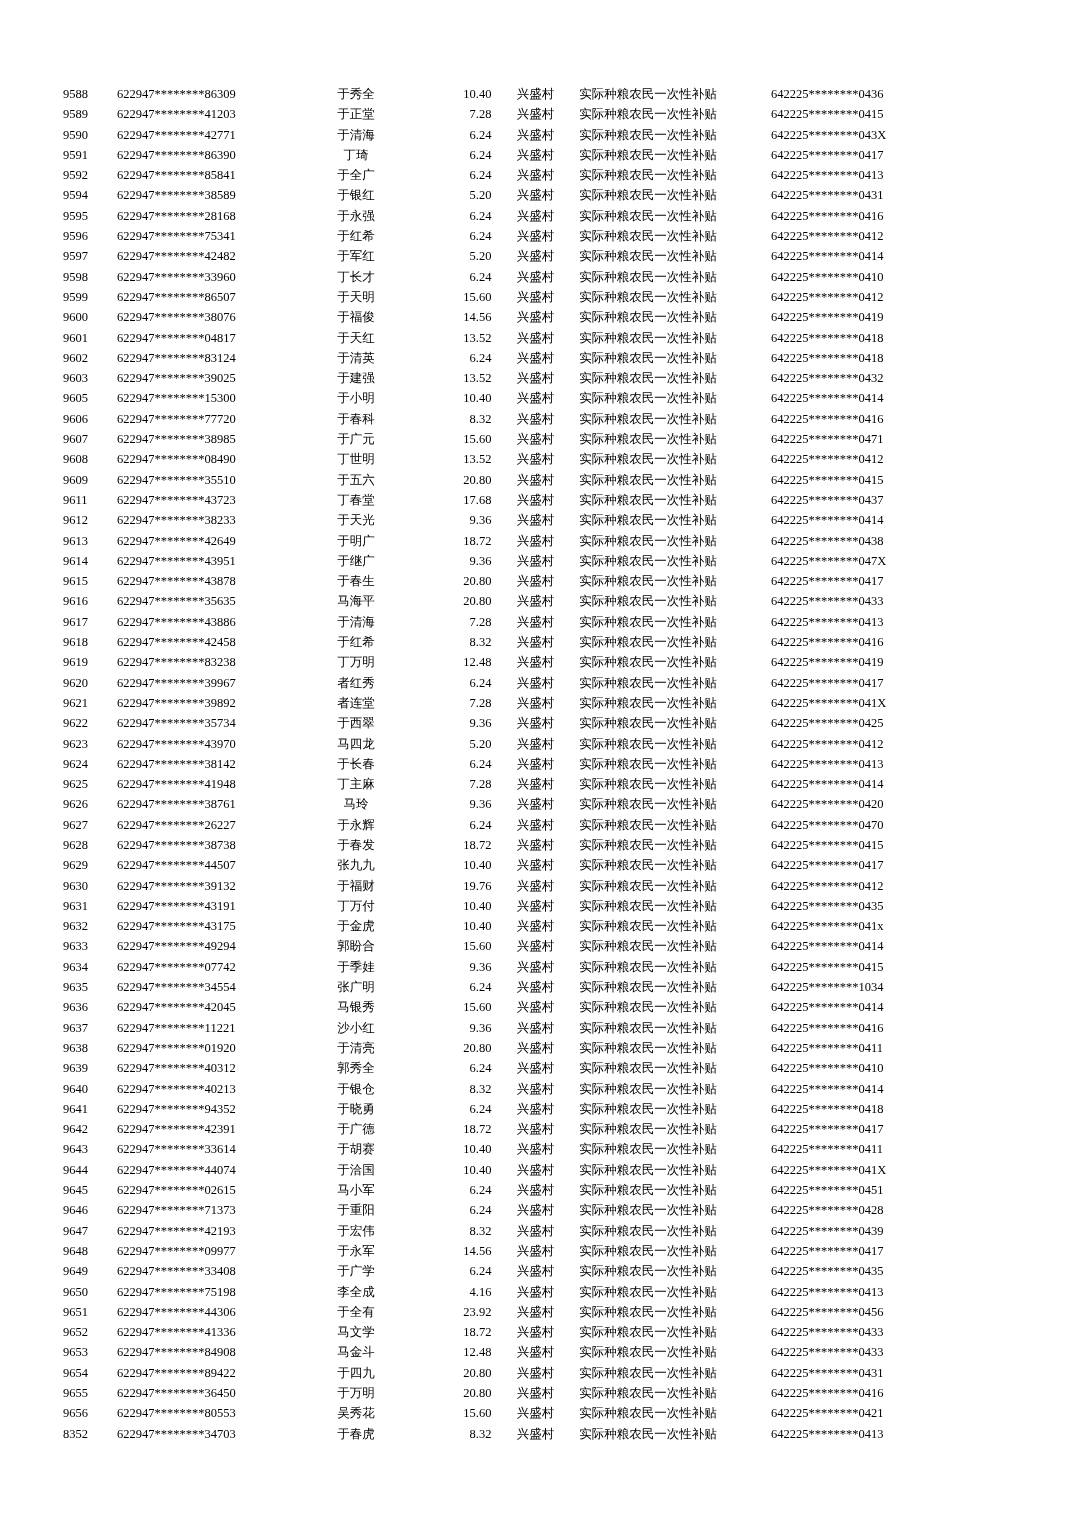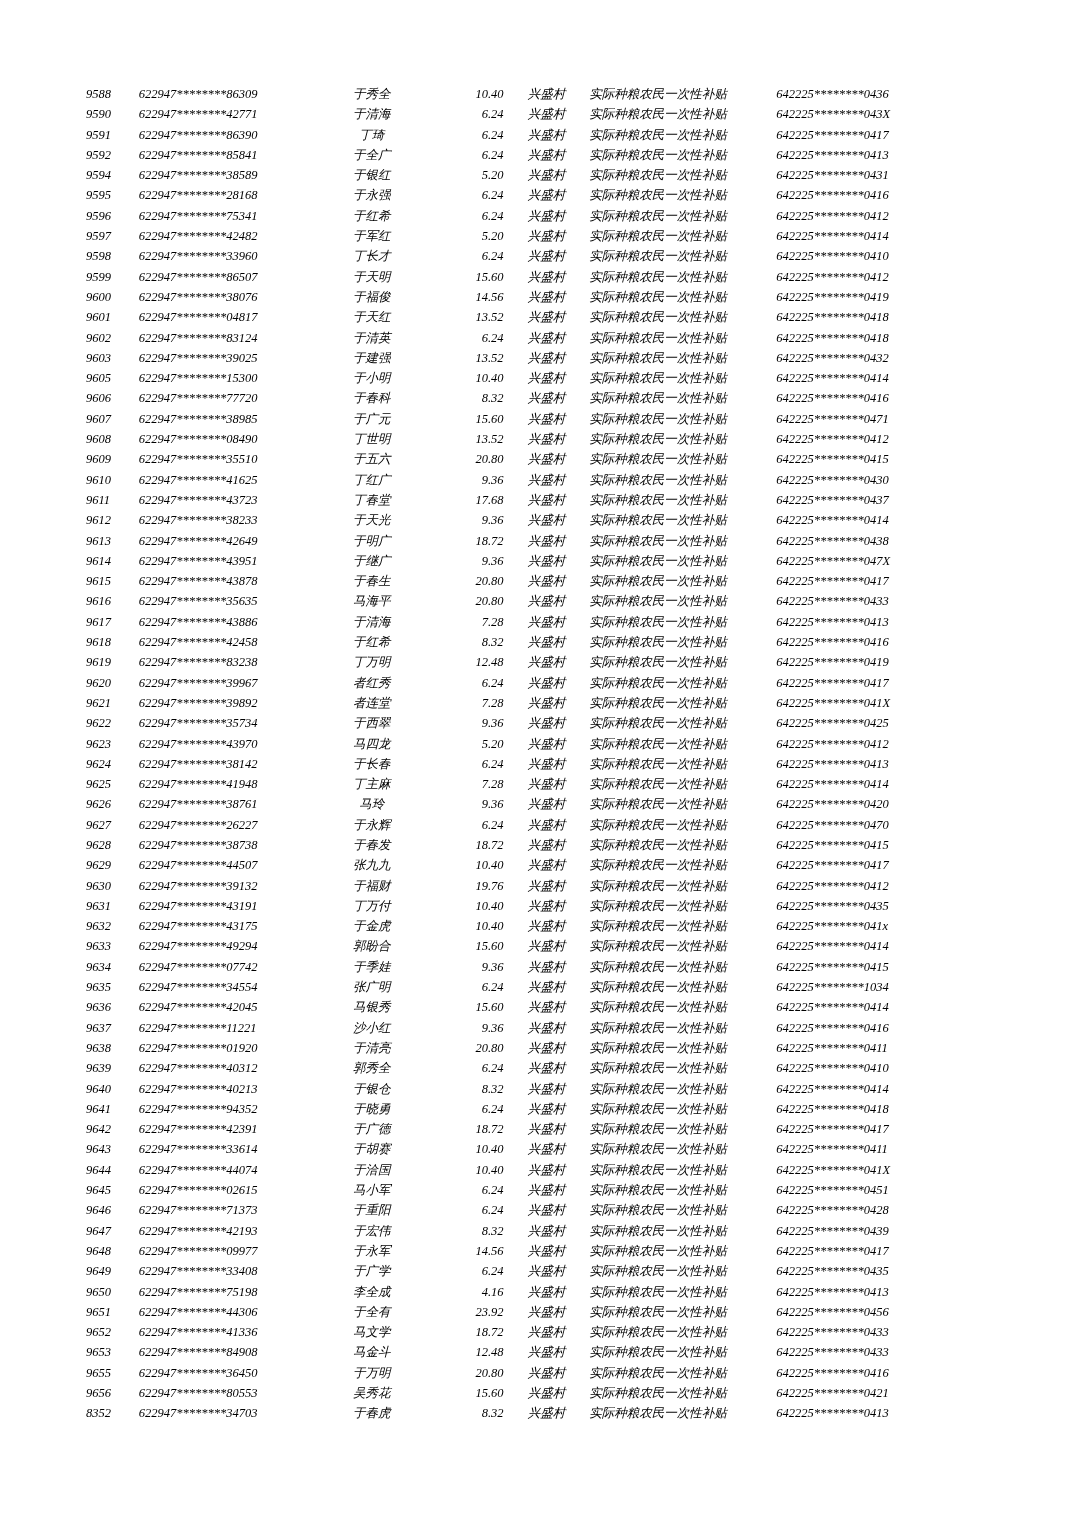--- a/index.html
+++ b/index.html
@@ -11,22 +11,21 @@
     width: 1074px;
     height: 1520px;
     font-family: "Liberation Serif", "DejaVu Serif", serif;
     color: #000000;
   }
   .page {
     position: relative;
     width: 1074px;
     height: 1520px;
     box-sizing: border-box;
-    padding: 84px 100px 0 86px;
-    font-style: italic;
+    padding: 84px 100px 0 63px;
   }
   table.subsidy-table {
     border-collapse: collapse;
     width: 100%;
     table-layout: fixed;
   }
   table.subsidy-table td {
     font-size: 12.5px;
     line-height: 20.3px;
     padding: 0;
@@ -54,20 +53,29 @@
         <tr>
           <td class="col-seq">9588</td>
           <td class="col-card">622947********86309</td>
           <td class="col-name cjk">于秀全</td>
           <td class="col-amt">10.40</td>
           <td class="col-vill cjk">兴盛村</td>
           <td class="col-type cjk">实际种粮农民一次性补贴</td>
           <td class="col-id">642225********0436</td>
         </tr>
         <tr>
+          <td class="col-seq">9589</td>
+          <td class="col-card">622947********41203</td>
+          <td class="col-name cjk">于正堂</td>
+          <td class="col-amt">7.28</td>
+          <td class="col-vill cjk">兴盛村</td>
+          <td class="col-type cjk">实际种粮农民一次性补贴</td>
+          <td class="col-id">642225********0415</td>
+        </tr>
+        <tr>
           <td class="col-seq">9590</td>
           <td class="col-card">622947********42771</td>
           <td class="col-name cjk">于清海</td>
           <td class="col-amt">6.24</td>
           <td class="col-vill cjk">兴盛村</td>
           <td class="col-type cjk">实际种粮农民一次性补贴</td>
           <td class="col-id">642225********043X</td>
         </tr>
         <tr>
           <td class="col-seq">9591</td>
@@ -216,29 +224,20 @@
         <tr>
           <td class="col-seq">9609</td>
           <td class="col-card">622947********35510</td>
           <td class="col-name cjk">于五六</td>
           <td class="col-amt">20.80</td>
           <td class="col-vill cjk">兴盛村</td>
           <td class="col-type cjk">实际种粮农民一次性补贴</td>
           <td class="col-id">642225********0415</td>
         </tr>
         <tr>
-          <td class="col-seq">9610</td>
-          <td class="col-card">622947********41625</td>
-          <td class="col-name cjk">丁红广</td>
-          <td class="col-amt">9.36</td>
-          <td class="col-vill cjk">兴盛村</td>
-          <td class="col-type cjk">实际种粮农民一次性补贴</td>
-          <td class="col-id">642225********0430</td>
-        </tr>
-        <tr>
           <td class="col-seq">9611</td>
           <td class="col-card">622947********43723</td>
           <td class="col-name cjk">丁春堂</td>
           <td class="col-amt">17.68</td>
           <td class="col-vill cjk">兴盛村</td>
           <td class="col-type cjk">实际种粮农民一次性补贴</td>
           <td class="col-id">642225********0437</td>
         </tr>
         <tr>
           <td class="col-seq">9612</td>
@@ -610,20 +609,29 @@
           <td class="col-id">642225********0433</td>
         </tr>
         <tr>
           <td class="col-seq">9653</td>
           <td class="col-card">622947********84908</td>
           <td class="col-name cjk">马金斗</td>
           <td class="col-amt">12.48</td>
           <td class="col-vill cjk">兴盛村</td>
           <td class="col-type cjk">实际种粮农民一次性补贴</td>
           <td class="col-id">642225********0433</td>
+        </tr>
+        <tr>
+          <td class="col-seq">9654</td>
+          <td class="col-card">622947********89422</td>
+          <td class="col-name cjk">于四九</td>
+          <td class="col-amt">20.80</td>
+          <td class="col-vill cjk">兴盛村</td>
+          <td class="col-type cjk">实际种粮农民一次性补贴</td>
+          <td class="col-id">642225********0431</td>
         </tr>
         <tr>
           <td class="col-seq">9655</td>
           <td class="col-card">622947********36450</td>
           <td class="col-name cjk">于万明</td>
           <td class="col-amt">20.80</td>
           <td class="col-vill cjk">兴盛村</td>
           <td class="col-type cjk">实际种粮农民一次性补贴</td>
           <td class="col-id">642225********0416</td>
         </tr>

